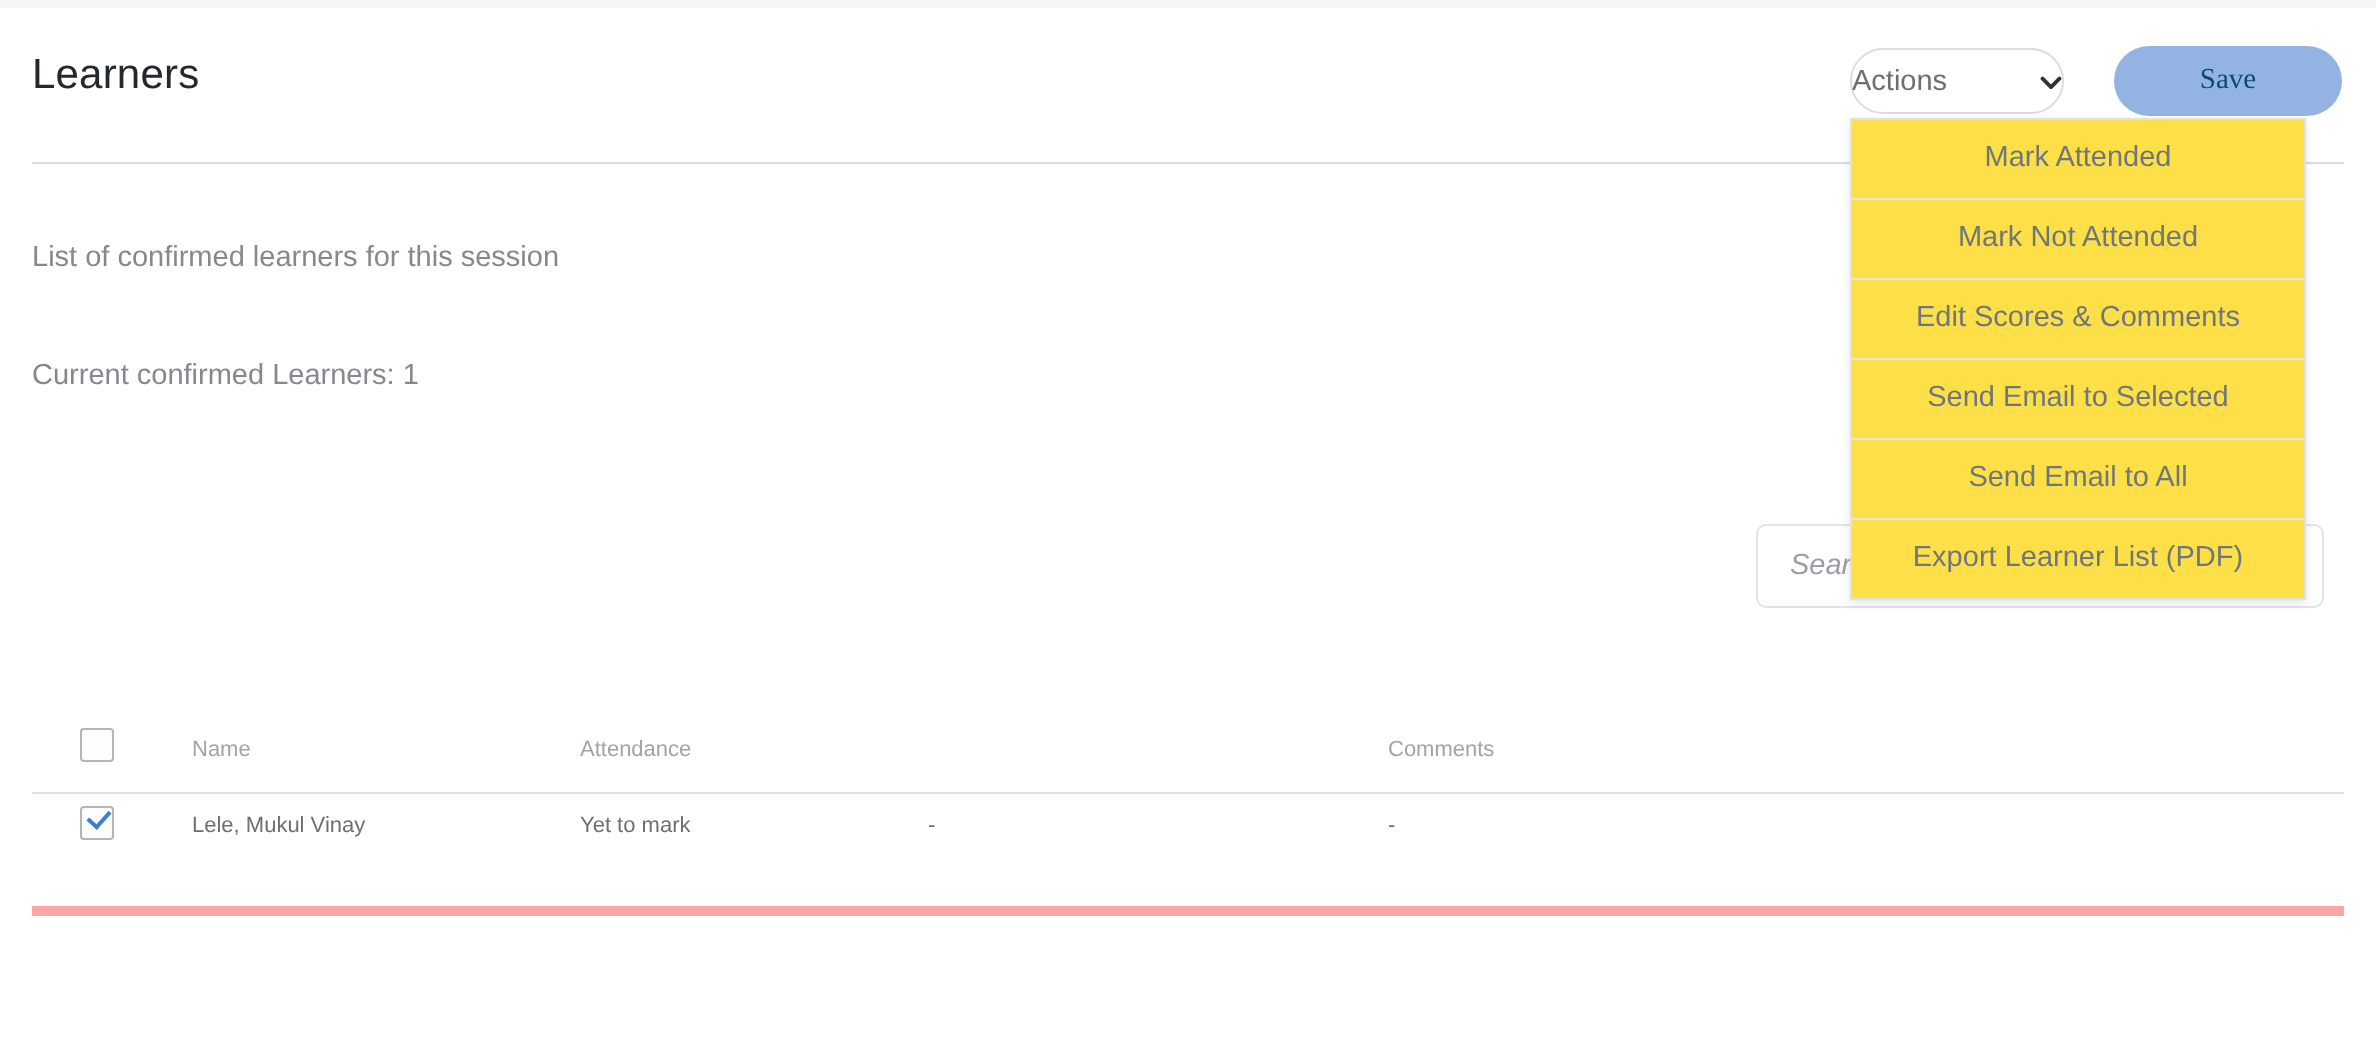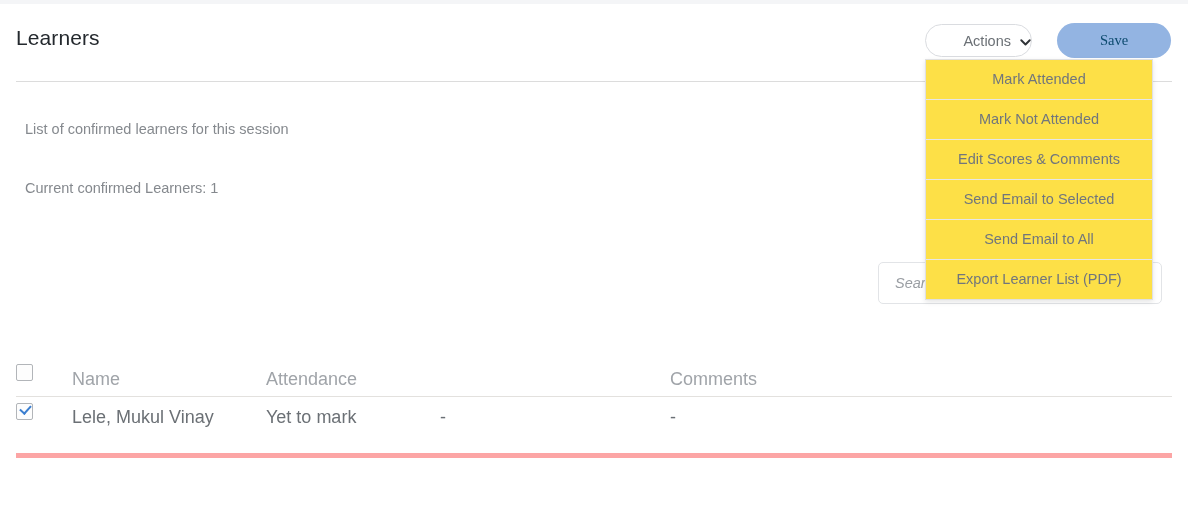--- a/index.html
+++ b/index.html
@@ -52,22 +52,22 @@
     left: 925px;
     top: 24px;
     width: 107px;
     height: 33px;
     box-sizing: border-box;
     background: #ffffff;
     border: 1px solid #dadce0;
     border-radius: 17px;
     display: flex;
     align-items: center;
-    justify-content: flex-end;
-    gap: 9px;
+    justify-content: space-between;
+    gap: 2px;
     cursor: pointer;
   }
   .actions-button .label {
     font-size: 14.5px;
     color: #6b7075;
   }
   .chev {
     display: block;
     width: 11px;
     height: 11px;
@@ -88,21 +88,20 @@
     font-family: Liberation Serif, serif;
     cursor: pointer;
   }
   
   .desc-line {
     position: absolute;
     left: 16px;
     font-size: 14.5px;
     color: #85898e;
     white-space: nowrap;
-    margin-left: 9px;
   }
   .desc-line.l1 { top: 121px; }
   .desc-line.l2 { top: 180px; }
   
   .search-wrap {
     position: absolute;
     left: 878px;
     top: 262px;
     width: 284px;
     height: 42px;
@@ -140,22 +139,23 @@
   .thead {
     height: 38px;
     border-bottom: 1px solid #e3e1de;
   }
   .tbody-row {
     height: 56px;
     border-bottom: 5px solid #fca5a5;
   }
   .cell {
     position: absolute;
-    font-size: 18px;
-    white-space: nowrap;
+    font-size: 11px;
+    white-space: nowrap;
+    margin-left: 24px;
   }
   .thead .cell { color: #a0a4a9; top: 11px; }
   .tbody-row .cell { color: #6b7075; top: 10px; }
   .c-check { left: 0px;   top: 6px !important; }
   .c-name  { left: 56px; }
   .c-att   { left: 250px; }
   .c-score { left: 424px; }
   .c-comm  { left: 654px; }
   .cb {
     box-sizing: border-box;

